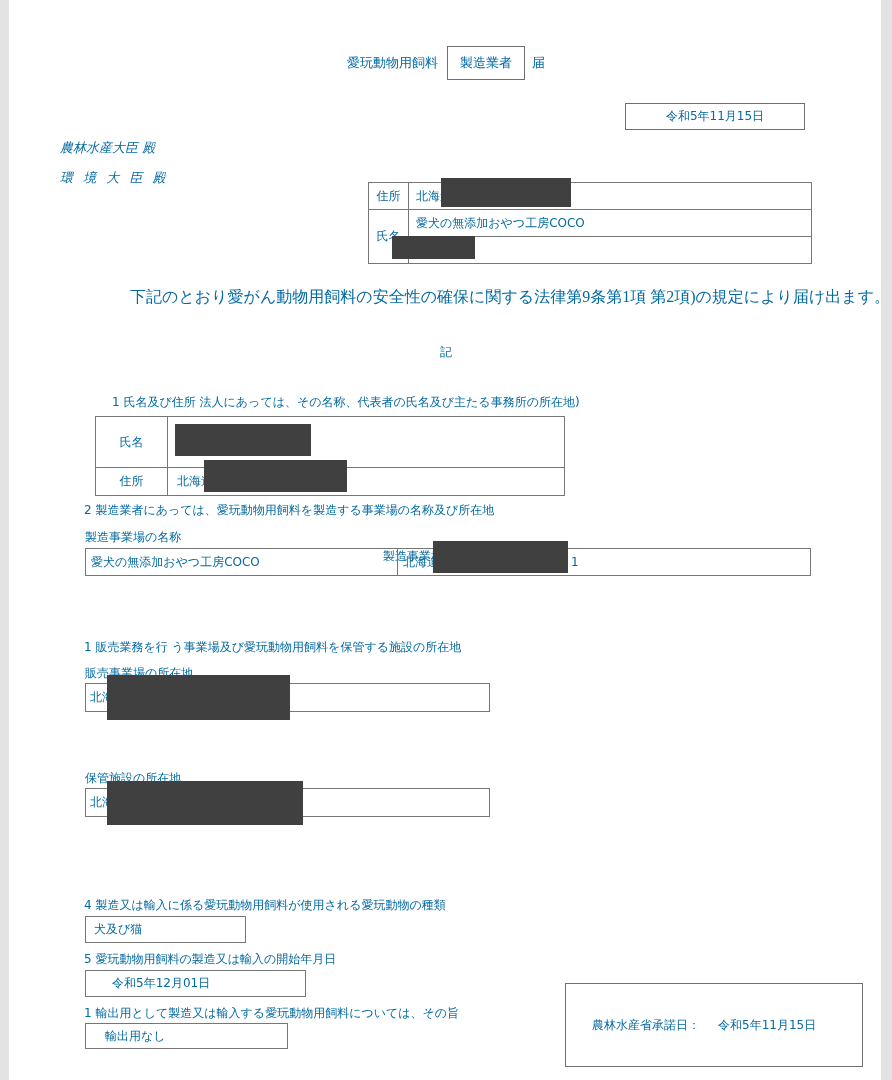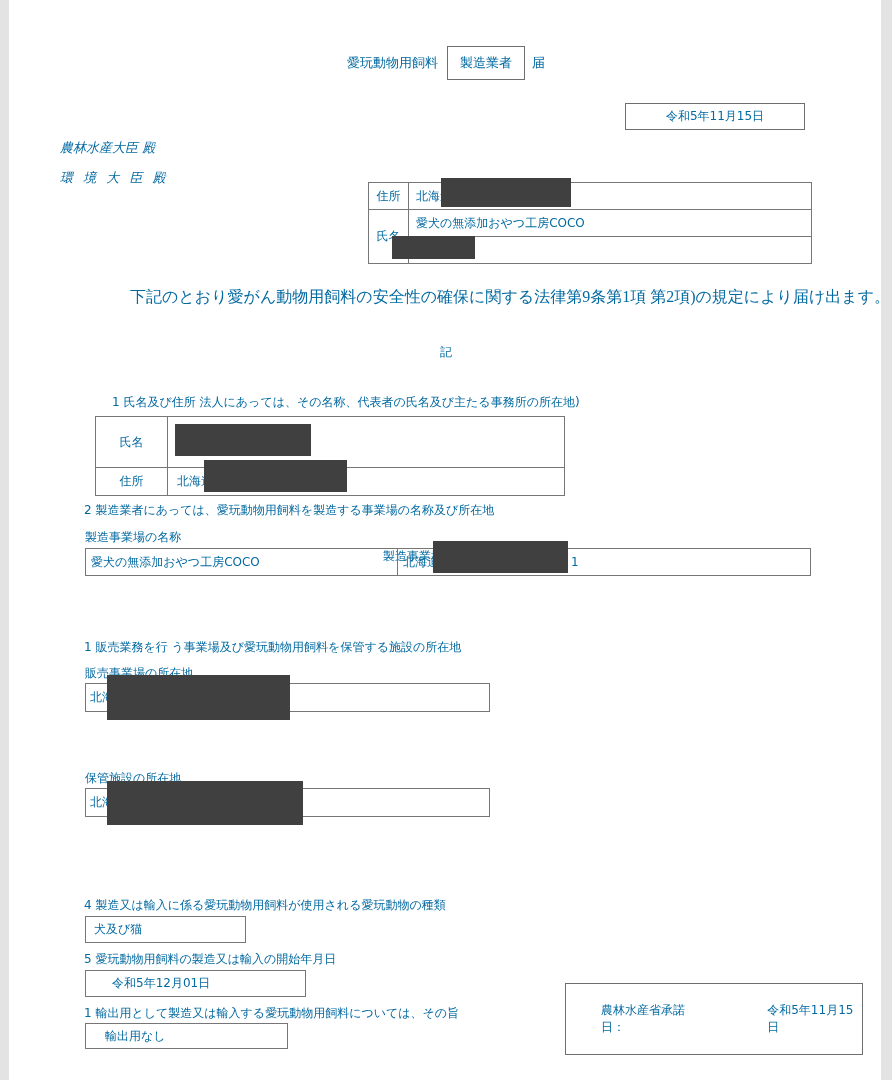--- a/index.html
+++ b/index.html
@@ -59,22 +59,22 @@
   .s3-storage-label{position:absolute;left:85px;top:770px;}
   .s3-storage-box{position:absolute;left:85px;top:788px;width:405px;height:29px;border:1px solid #767676;box-sizing:border-box;display:flex;align-items:center;padding-left:4px;}
 
   .s4-heading{position:absolute;left:84px;top:897px;}
   .s4-box{position:absolute;left:85px;top:916px;width:161px;height:27px;border:1px solid #767676;box-sizing:border-box;display:flex;align-items:center;padding-left:8px;}
   .s5-heading{position:absolute;left:84px;top:951px;}
   .s5-box{position:absolute;left:85px;top:970px;width:221px;height:27px;border:1px solid #767676;box-sizing:border-box;display:flex;align-items:center;padding-left:26px;}
   .s6-heading{position:absolute;left:84px;top:1005px;}
   .s6-box{position:absolute;left:85px;top:1023px;width:203px;height:26px;border:1px solid #767676;box-sizing:border-box;display:flex;align-items:center;padding-left:19px;}
 
-  .approval-box{position:absolute;left:565px;top:983px;width:298px;height:72px;border:1px solid #6f6f6f;box-sizing:border-box;
-    display:flex;align-items:center;padding-left:35px;gap:44px;}
+  .approval-box{position:absolute;left:565px;top:983px;width:298px;height:84px;border:1px solid #6f6f6f;box-sizing:border-box;
+    display:flex;align-items:center;padding-left:26px;}
   .approval-date{margin-left:18px;}
 
   .redaction{position:absolute;background:#404040;}
   .red-submitter-addr{left:441px;top:178px;width:130px;height:29px;}
   .red-submitter-name{left:392px;top:236px;width:83px;height:23px;}
   .red-s1-name{left:175px;top:424px;width:136px;height:32px;}
   .red-s1-addr{left:204px;top:460px;width:143px;height:32px;}
   .red-s2-addr{left:433px;top:541px;width:135px;height:32px;}
   .red-s3-sales{left:107px;top:675px;width:183px;height:45px;}
   .red-s3-storage{left:107px;top:781px;width:196px;height:44px;}

